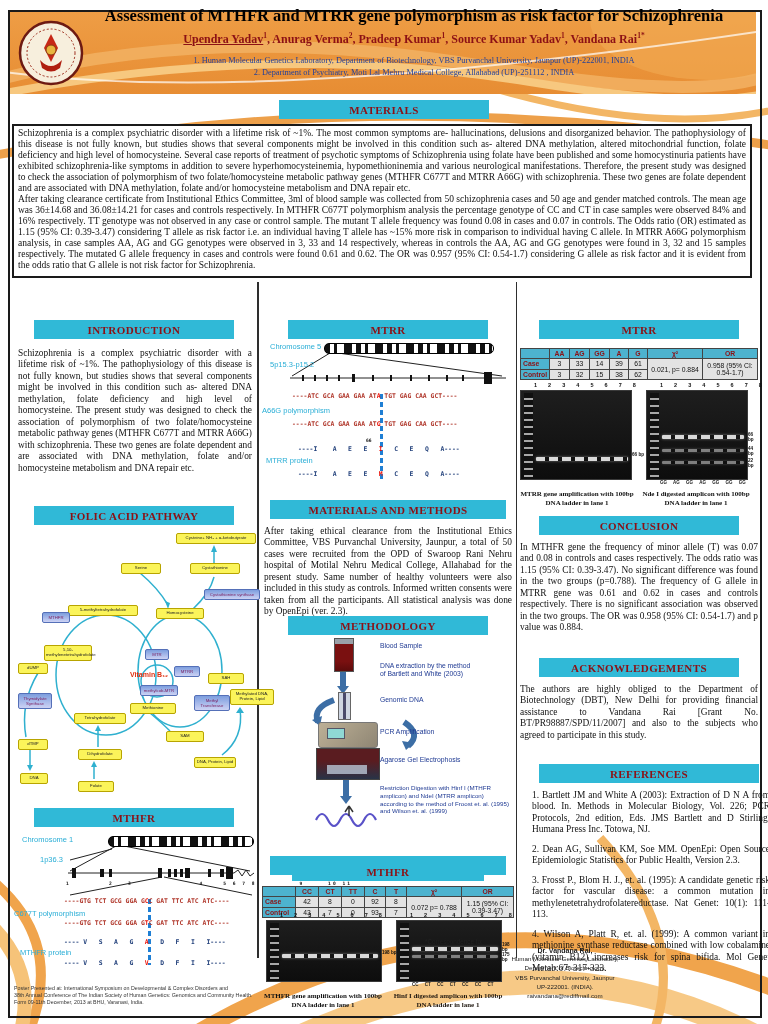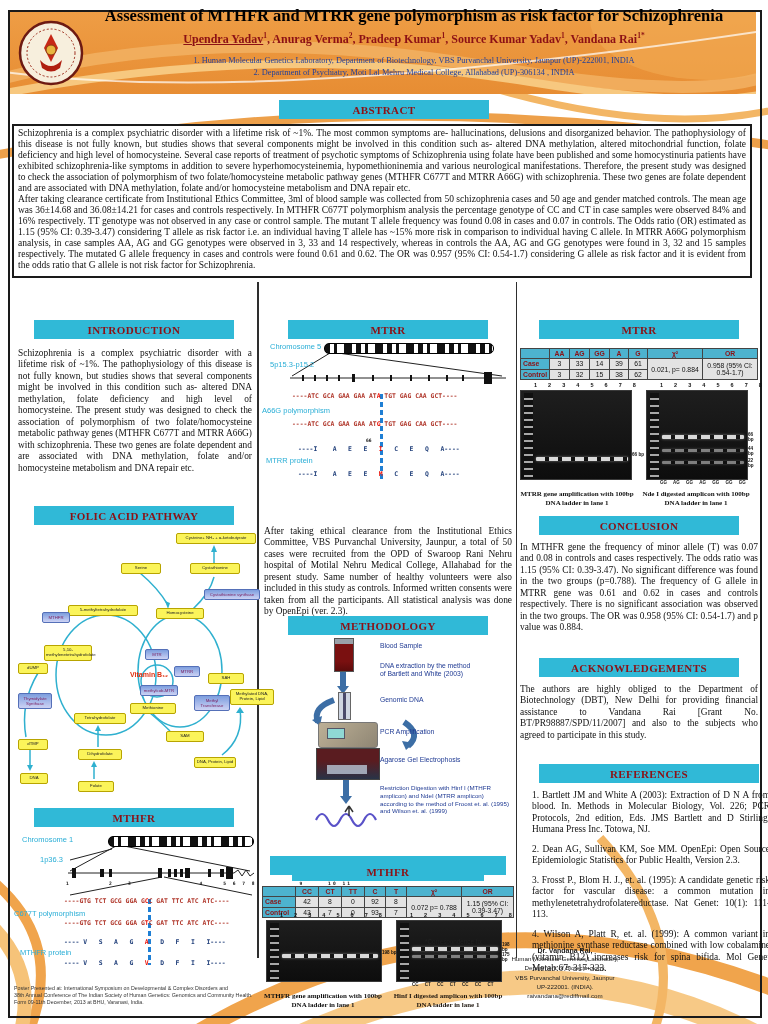--- a/index.html
+++ b/index.html
@@ -100,23 +100,23 @@
     <circle cx="33" cy="33" r="24" fill="none" stroke="#9c2a1a" stroke-width="1" stroke-dasharray="2,2"></circle>
     <path d="M33,14 L40,28 L33,42 L26,28 Z" fill="#c62817"></path>
     <path d="M22,40 Q33,52 44,40 L42,48 Q33,55 24,48 Z" fill="#b01f10"></path>
     <circle cx="33" cy="30" r="5" fill="#e8b63f" stroke="#8b3a10" stroke-width="1"></circle>
   </svg>
   <div class="title">Assessment of MTHFR and MTRR gene polymorphism as risk factor for Schizophrenia</div>
   <div class="authors">
     <span><span style="text-decoration:underline">Upendra Yadav</span><sup>1</sup></span><span><span>, Anurag Verma</span><sup>2</sup></span><span><span>, Pradeep Kumar</span><sup>1</sup></span><span><span>, Source Kumar Yadav</span><sup>1</sup></span><span><span>, Vandana Rai</span><sup>1*</sup></span>
   </div>
   <div class="affil" style="top:56px">1. Human Molecular Genetics Laboratory, Department of Biotechnology, VBS Purvanchal University, Jaunpur (UP)-222001, INDIA</div>
-  <div class="affil" style="top:68px">2. Department of Psychiatry, Moti Lal Mehru Medical College, Allahabad (UP)-306134 , INDIA</div>
-
-  <div class="ch" style="left:279px;top:100px;width:210px">ABSTRACT</div>
+  <div class="affil" style="top:68px">2. Department of Psychiatry, Moti Lal Mehru Medical College, Allahabad (UP)-251112 , INDIA</div>
+
+  <div class="ch" style="left:279px;top:100px;width:210px">MATERIALS</div>
   <div class="abstract-box">
     <div>Schizophrenia is a complex psychiatric disorder with a lifetime risk of ~1%. The most common symptoms are- hallucinations, delusions and disorganized behavior. The pathophysiology of this disease is not fully known, but studies shows that several components might be involved in this condition such as- altered DNA methylation, altered mitochondrial function, folate deficiency and high level of homocysteine. Several case reports of treatment of psychotic symptoms of Schizophrenia using folate have been published and some homocystinuria patients have exhibited schizophrenia-like symptoms in addition to severe hyperhomocysteinemia, hypomethioninemia and various neurological manifestations. Therefore, the present study was designed to check the association of polymorphism of two folate/homocysteine metabolic pathway genes (MTHFR C677T and MTRR A66G) with schizophrenia. These two genes are folate dependent and are associated with DNA methylation, folate and/or homocysteine metabolism and DNA repair etc.</div>
     <div>After taking clearance certificate from Institutional Ethics Committee, 3ml of blood sample was collected from 50 schizophrenia cases and 50 age and gender matched controls. The mean age was 36±14.68 and 36.08±14.21 for cases and controls respectively. In MTHFR C677T polymorphism analysis the percentage genotype of CC and CT in case samples were observed 84% and 16% respectively. TT genotype was not observed in any case or control sample.  The mutant T allele frequency was found 0.08 in cases and 0.07 in controls. The Odds ratio (OR) estimated as 1.15 (95% CI: 0.39-3.47) considering T allele as risk factor i.e. an individual having T  allele has ~15% more risk in comparison to individual having C allele. In MTRR A66G polymorphism analysis, in case samples AA, AG and GG genotypes were observed in 3, 33 and 14 respectively, whereas in controls the AA, AG and GG genotypes were found in 3, 32 and 15 samples respectively. The mutated G allele frequency in cases and controls were found 0.61 and 0.62. The OR was 0.957 (95% CI: 0.54-1.7) considering G allele as risk factor and it is evident from the  odds ratio that G allele is not risk factor for Schizophrenia.</div>
   </div>
 
   <div class="vline" style="left:257px"></div>
   <div class="vline" style="left:515.5px"></div>
 
   <div class="col" style="left:12px;width:246px;height:700px">
     <div class="ch" style="left:22px;top:0;width:200px">INTRODUCTION</div>
@@ -248,20 +248,21 @@
       <div class="blueline" style="left:118px;top:52px;height:88px"></div>
       <div class="seq" style="left:30px;top:50px"><span>----ATC GCA GAA GAA AT</span><span class="mut">A</span><span> TGT GAG CAA GCT----</span></div>
       <div class="cyanlab" style="left:0;top:64px">A66G polymorphism</div>
       <div class="seq" style="left:30px;top:78px"><span>----ATC GCA GAA GAA AT</span><span class="mut">G</span><span> TGT GAG CAA GCT----</span></div>
       <div class="prot" style="left:104px;top:96px;font-size:4.6px;color:#111">66</div>
       <div class="prot" style="left:36px;top:103px"><span>----I    A   E   E   </span><span class="mut">I</span><span>   C   E   Q   A----</span></div>
       <div class="cyanlab" style="left:4px;top:114px">MTRR protein</div>
       <div class="prot" style="left:36px;top:128px"><span>----I    A   E   E   </span><span class="mut">M</span><span>   C   E   Q   A----</span></div>
     </div>
 
+    <div class="ch" style="left:8px;top:180px;width:236px">MATERIALS AND METHODS</div>
     <div class="txt" style="left:2px;top:206px;width:248px">After taking ethical clearance from the Institutional Ethics Committee, VBS Purvanchal University, Jaunpur, a total of 50 cases were recruited from the OPD of Swaroop Rani Nehru hospital of Motilal Nehru Medical College, Allahabad for the present study. Same number of healthy volunteers were also included in this study as controls. Informed written consents were taken from all the participants. All statistical analysis was done by OpenEpi (ver. 2.3).</div>
 
     <div class="ch" style="left:26px;top:296px;width:200px">METHODOLOGY</div>
 
     <div class="abs" style="left:0;top:318px;width:252px;height:198px">
       <svg class="abs" style="left:0;top:0" width="252" height="198" viewBox="0 0 252 198">
         <g stroke="#3c6ea5" stroke-width="6" fill="none">
           <path d="M81,34 L81,50"></path>
           <path d="M72,62 Q 50,70 56,84"></path>
           <path d="M142,84 Q 160,96 146,108"></path>

